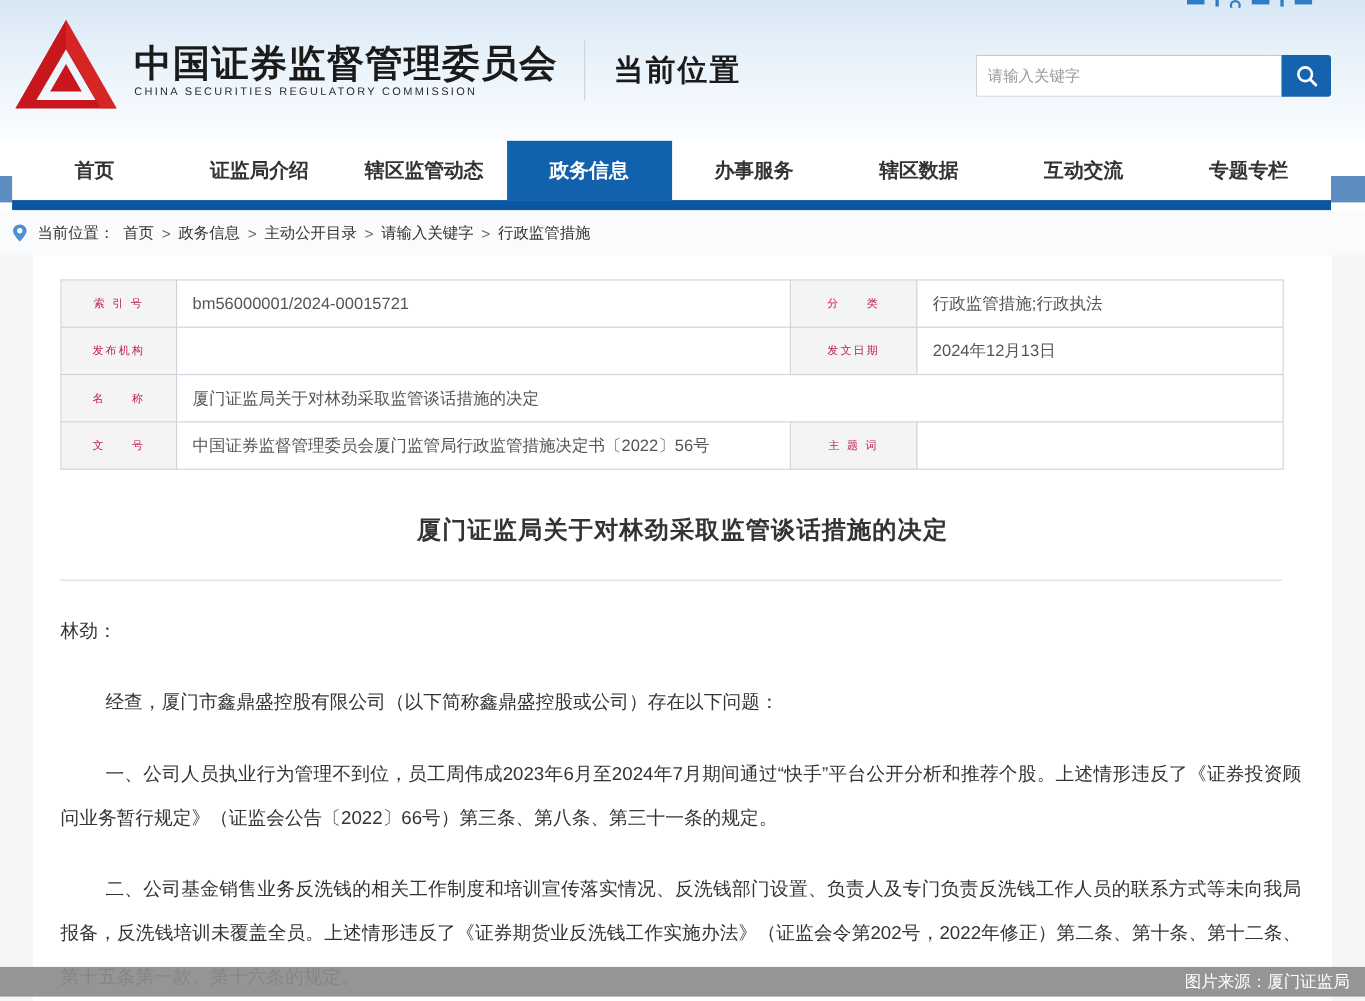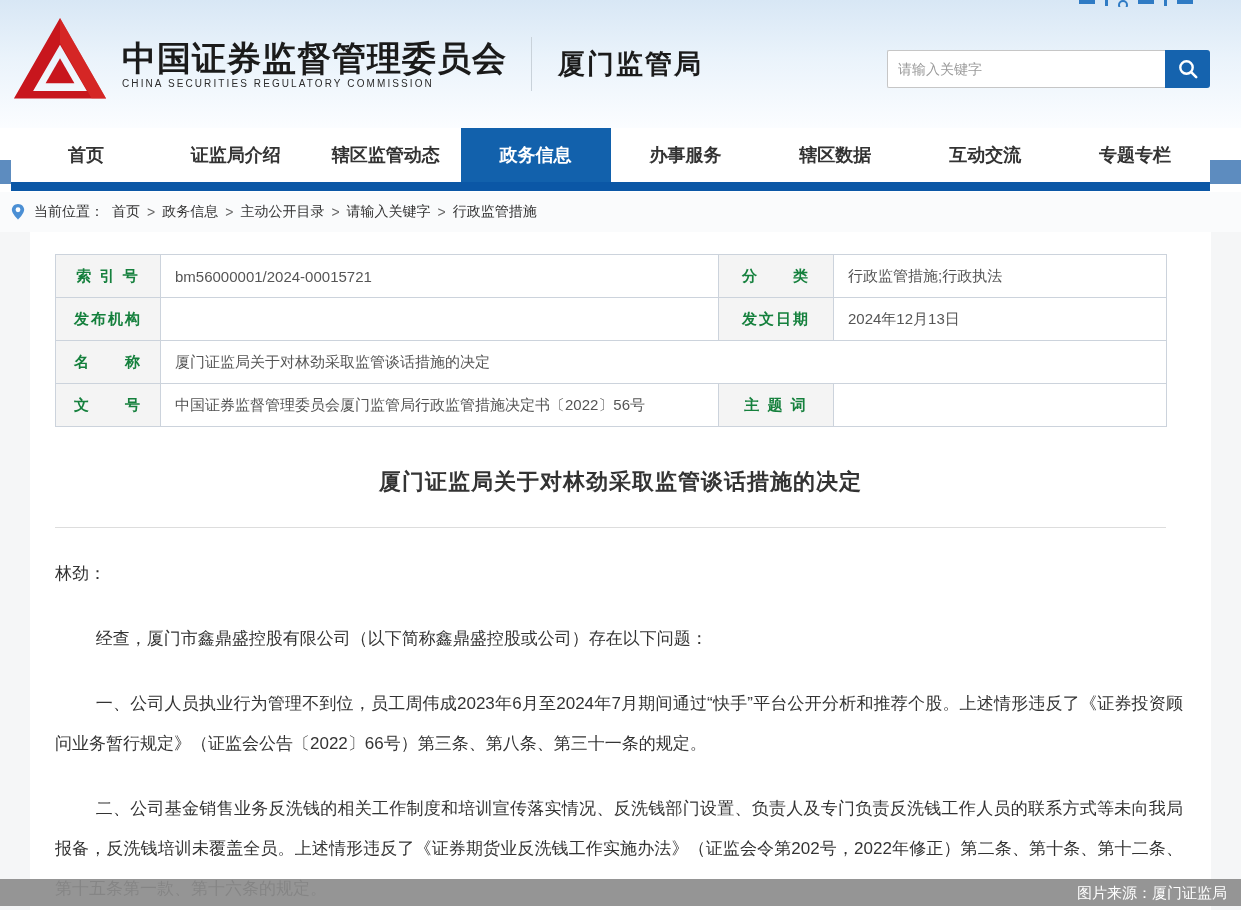--- a/index.html
+++ b/index.html
@@ -72,22 +72,22 @@
     position:absolute; top:232px; left:30px; width:1181px; height:678px;
     background:#fff; overflow:hidden;
   }
 
   table.meta-table {
     border-collapse:collapse; margin:22px 0 0 25px; width:1111px;
     table-layout:fixed; font-size:15px;
   }
   .meta-table th, .meta-table td { border:1px solid #ccd3dc; height:43px; padding:0 14px; }
   .meta-table th {
-    background:#f4f4f4; font-weight:700; color:#15803d; text-align:center;
-    letter-spacing:2px; font-size:15px; white-space:nowrap;
+    background:#f4f4f4; font-weight:400; color:#be185d; text-align:center;
+    letter-spacing:2px; font-size:10px; white-space:nowrap;
   }
   .meta-table td { color:#555; text-align:left; font-size:15px; }
   .col-l1 { width:105px; } .col-v1 { width:558px; } .col-l2 { width:115px; } .col-v2 { width:333px; }
 
   .doc-title {
     margin-top:40px; text-align:center; font-size:22px; font-weight:bold; color:#333;
     letter-spacing:1px;
   }
   .title-rule { margin:30px 0 0 25px; width:1111px; border:none; border-top:1px solid #ddd; }
 
@@ -121,21 +121,21 @@
     <svg class="logo-svg" viewBox="0 0 100 100">
       <path d="M50 2 L98 86 L2 86 Z M50 30 L78 78 L22 78 Z" fill="#c8161d" fill-rule="evenodd"></path>
       <path d="M50 44 L65 70 L35 70 Z" fill="#c8161d"></path>
       <path d="M50 2 L98 86 L83 86 L50 28 Z" fill="#e0342b" fill-rule="evenodd" opacity="0.55"></path>
     </svg>
     <div class="title-block">
       <div class="org-cn">中国证券监督管理委员会</div>
       <div class="org-en">CHINA SECURITIES REGULATORY COMMISSION</div>
     </div>
     <div class="v-divider"></div>
-    <div class="bureau-name">厦门监管局</div>
+    <div class="bureau-name">当前位置</div>
 
     <div class="search-box">
       <input class="search-input" type="text" placeholder="请输入关键字" style="">
       <button class="search-btn">
         <svg width="22" height="22" viewBox="0 0 22 22">
           <circle cx="9.5" cy="9.5" r="6.2" fill="none" stroke="#fff" stroke-width="2.4"></circle>
           <line x1="14.2" y1="14.2" x2="19.2" y2="19.2" stroke="#fff" stroke-width="2.6" stroke-linecap="round"></line>
         </svg>
       </button>
     </div>

